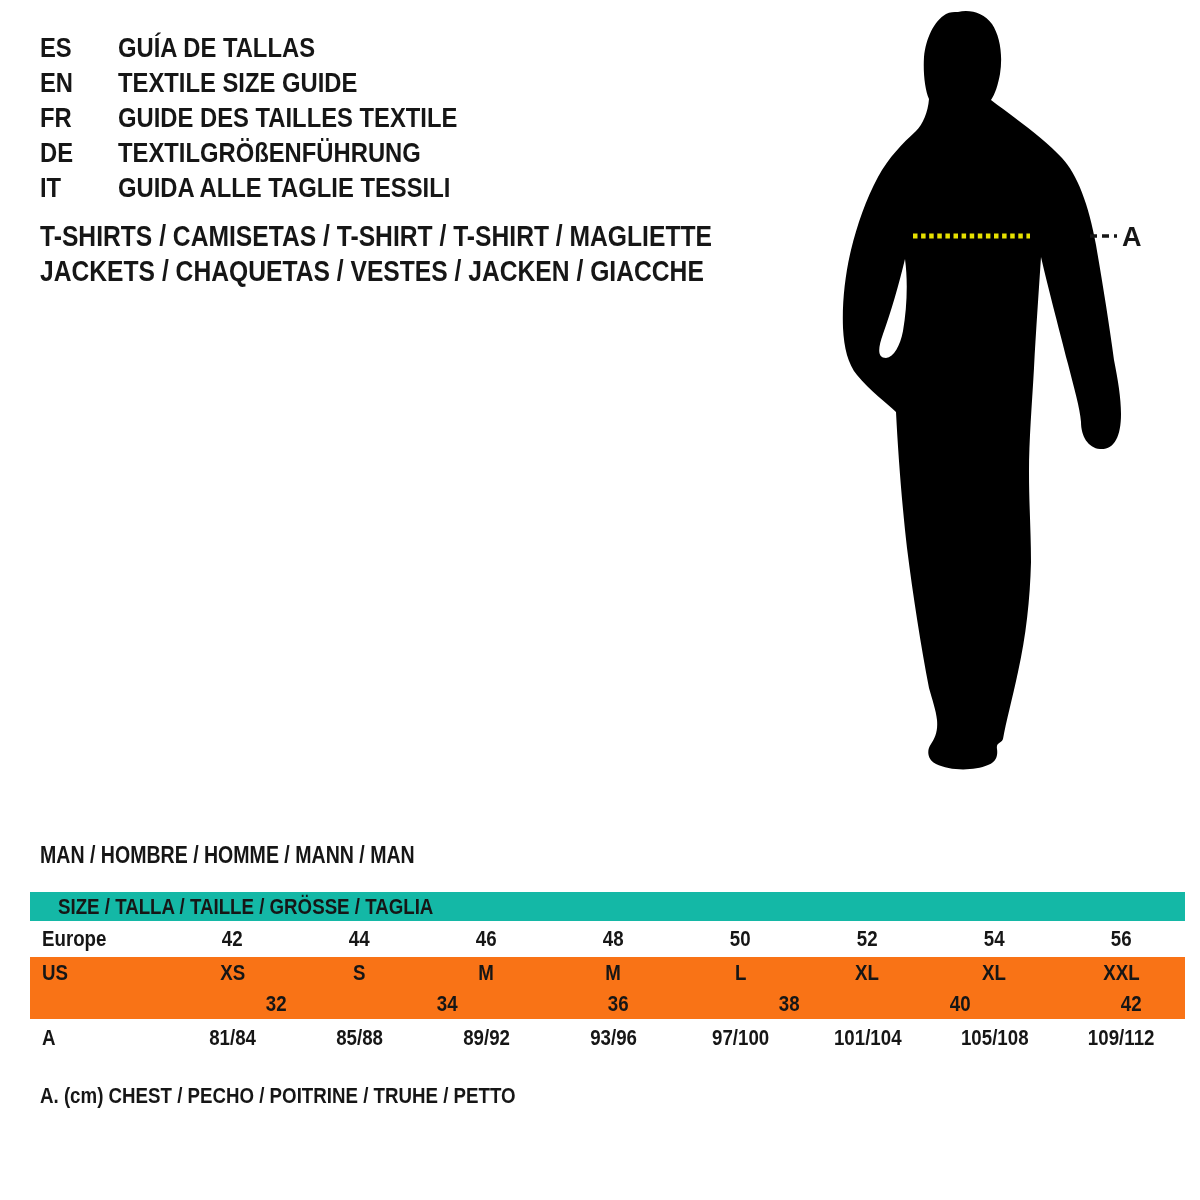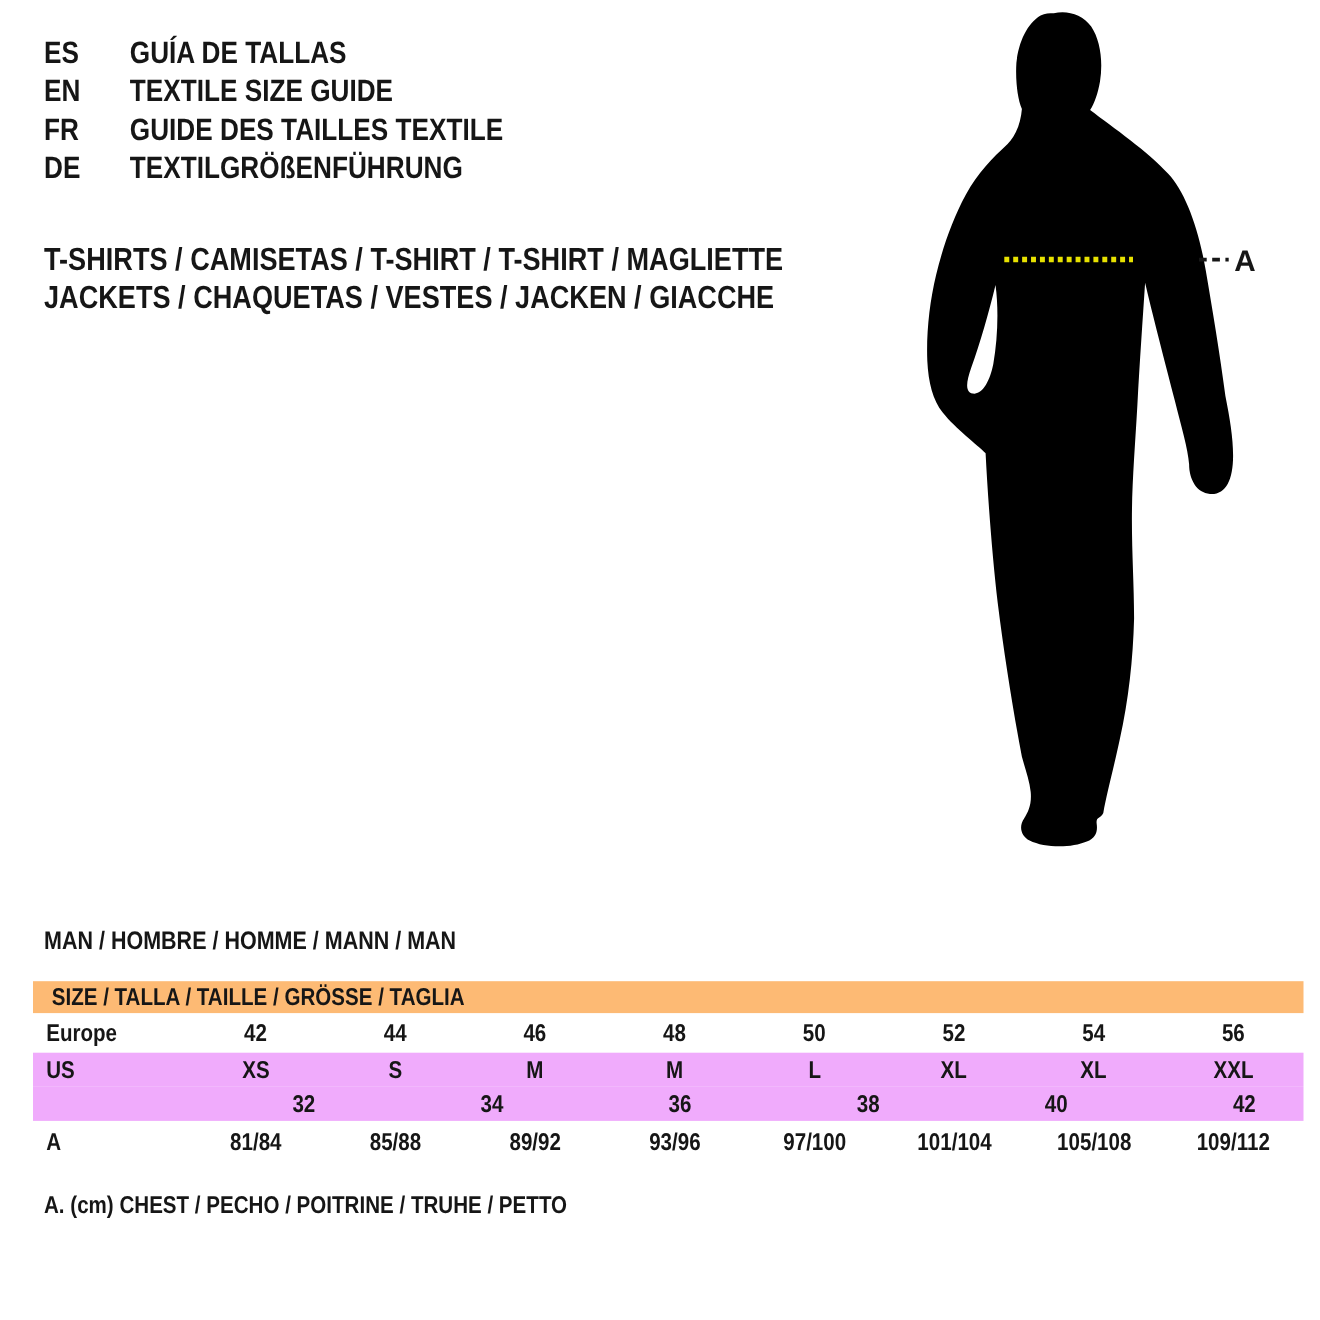--- a/index.html
+++ b/index.html
@@ -20,23 +20,23 @@
   .cat-line{height:35px;line-height:35px;font-size:29px;font-weight:bold;}
 
   
   .figure-svg{position:absolute;left:840px;top:0;width:320px;height:780px;}
 
   
   .section-title{position:absolute;left:40px;top:841px;font-size:23px;font-weight:bold;line-height:28px;}
 
   
   .size-table{position:absolute;left:30px;top:892px;width:1155px;}
-  .st-header{height:29px;line-height:29px;background:#fdba74;font-size:22px;font-weight:bold;padding-left:17px;}
+  .st-header{height:29px;line-height:29px;background:#14b8a6;font-size:22px;font-weight:bold;padding-left:28px;}
   .st-row{display:grid;grid-template-columns:139px repeat(8,127px);align-items:center;font-size:22px;font-weight:bold;}
-  .st-row.shaded{background:#f0abfc;}
+  .st-row.shaded{background:#f97316;}
   .st-row.r1{height:36px;}
   .st-row.r2{height:31px;}
   .st-row.r3{height:31px;gap:44px;}
   .st-row.r4{height:38px;}
   .st-label{padding-left:12px;text-align:left;}
   .st-cell{text-align:center;}
 
   
   .footnote{position:absolute;left:40px;top:1082px;font-size:22px;font-weight:bold;line-height:28px;}
 </style>
@@ -54,20 +54,24 @@
       <span class="lang-code"><span class="cxl">EN</span></span>
       <span><span class="cxl">TEXTILE SIZE GUIDE</span></span>
     </div>
     <div class="lang-row">
       <span class="lang-code"><span class="cxl">FR</span></span>
       <span><span class="cxl">GUIDE DES TAILLES TEXTILE</span></span>
     </div>
     <div class="lang-row">
       <span class="lang-code"><span class="cxl">DE</span></span>
       <span><span class="cxl">TEXTILGRÖßENFÜHRUNG</span></span>
+    </div>
+    <div class="lang-row">
+      <span class="lang-code"><span class="cxl">IT</span></span>
+      <span><span class="cxl">GUIDA ALLE TAGLIE TESSILI</span></span>
     </div>
   </div>
 
   <div class="cat-block">
     <div class="cat-line"><span class="cxl">T-SHIRTS / CAMISETAS / T-SHIRT / T-SHIRT / MAGLIETTE</span></div>
     <div class="cat-line"><span class="cxl">JACKETS / CHAQUETAS / VESTES / JACKEN / GIACCHE</span></div>
   </div>
 
   <svg class="figure-svg" viewBox="840 0 320 780" xmlns="http://www.w3.org/2000/svg">
     <path fill="#000000" fill-rule="evenodd" d="

